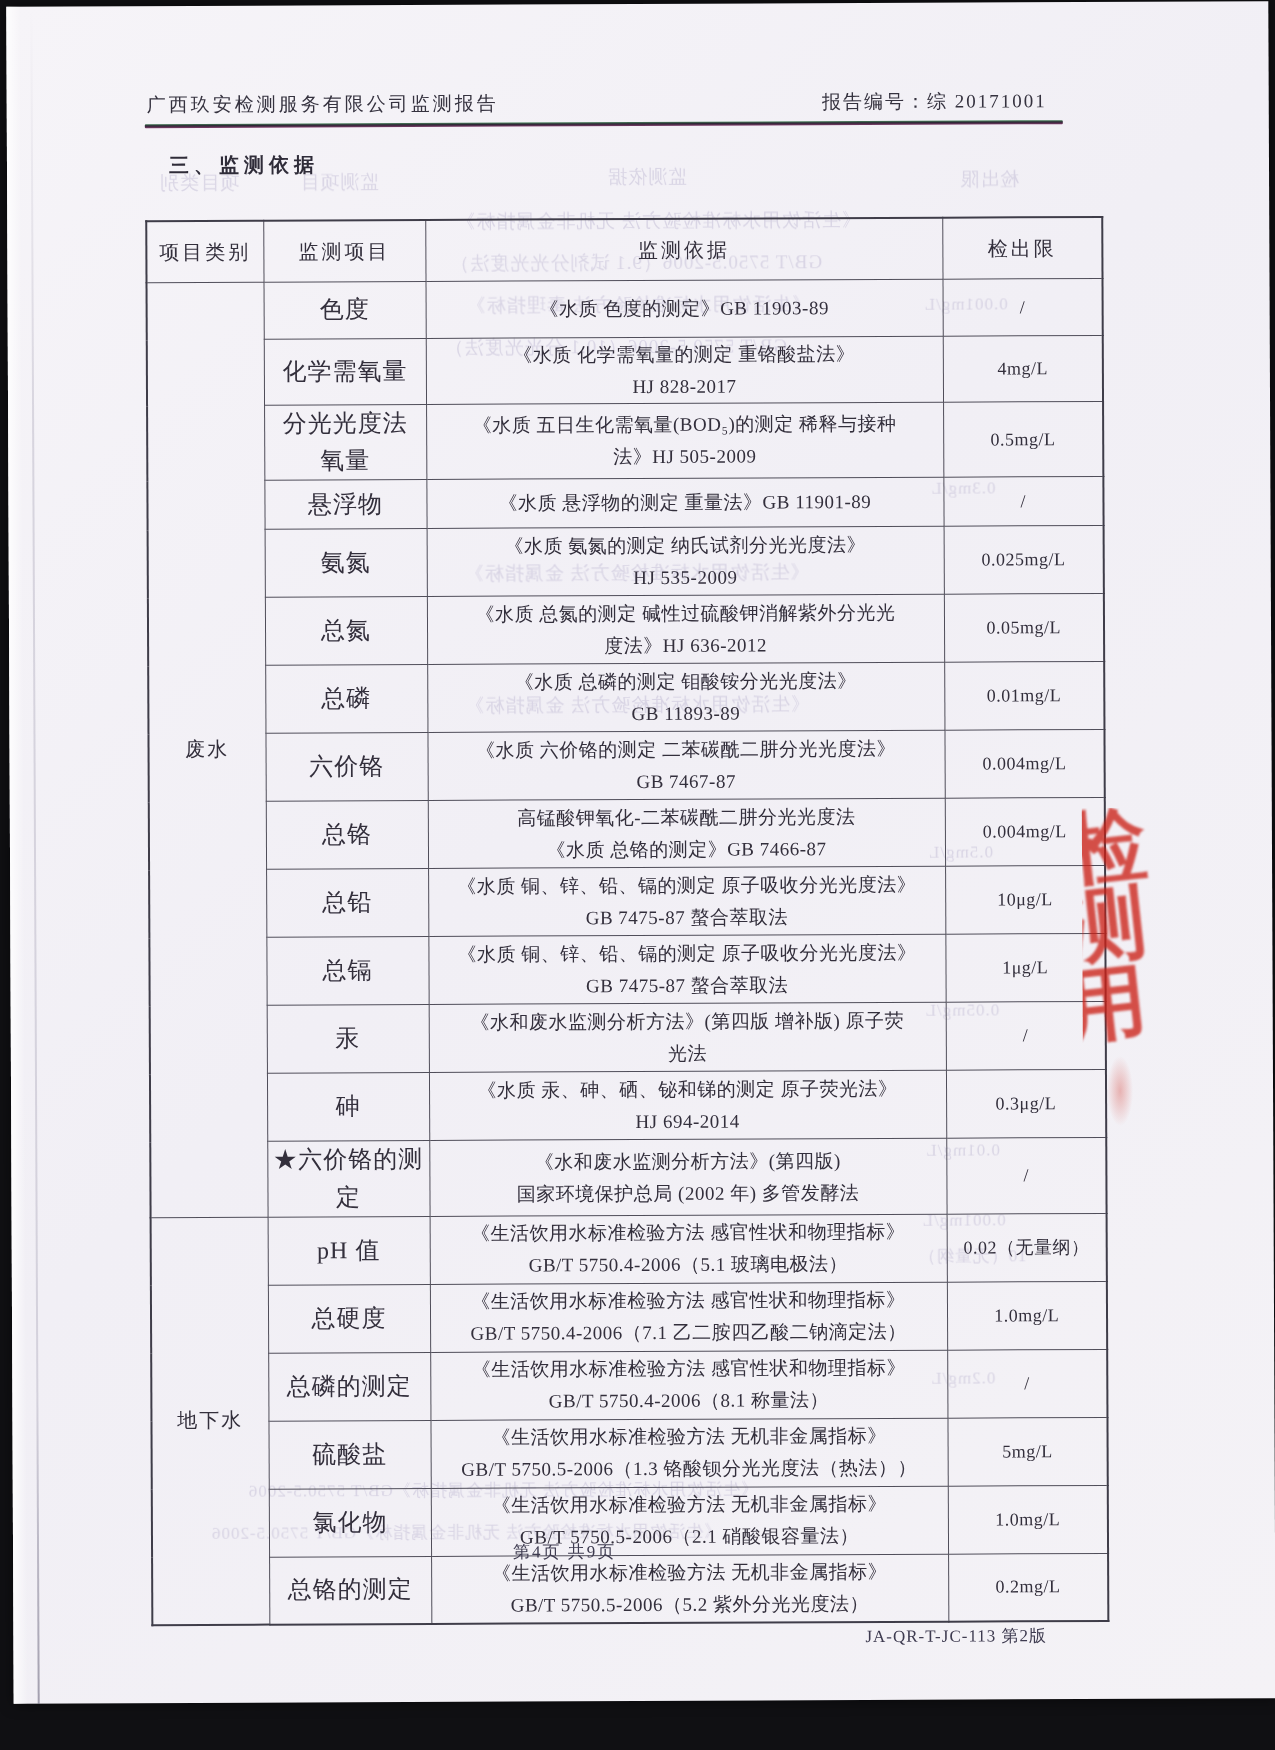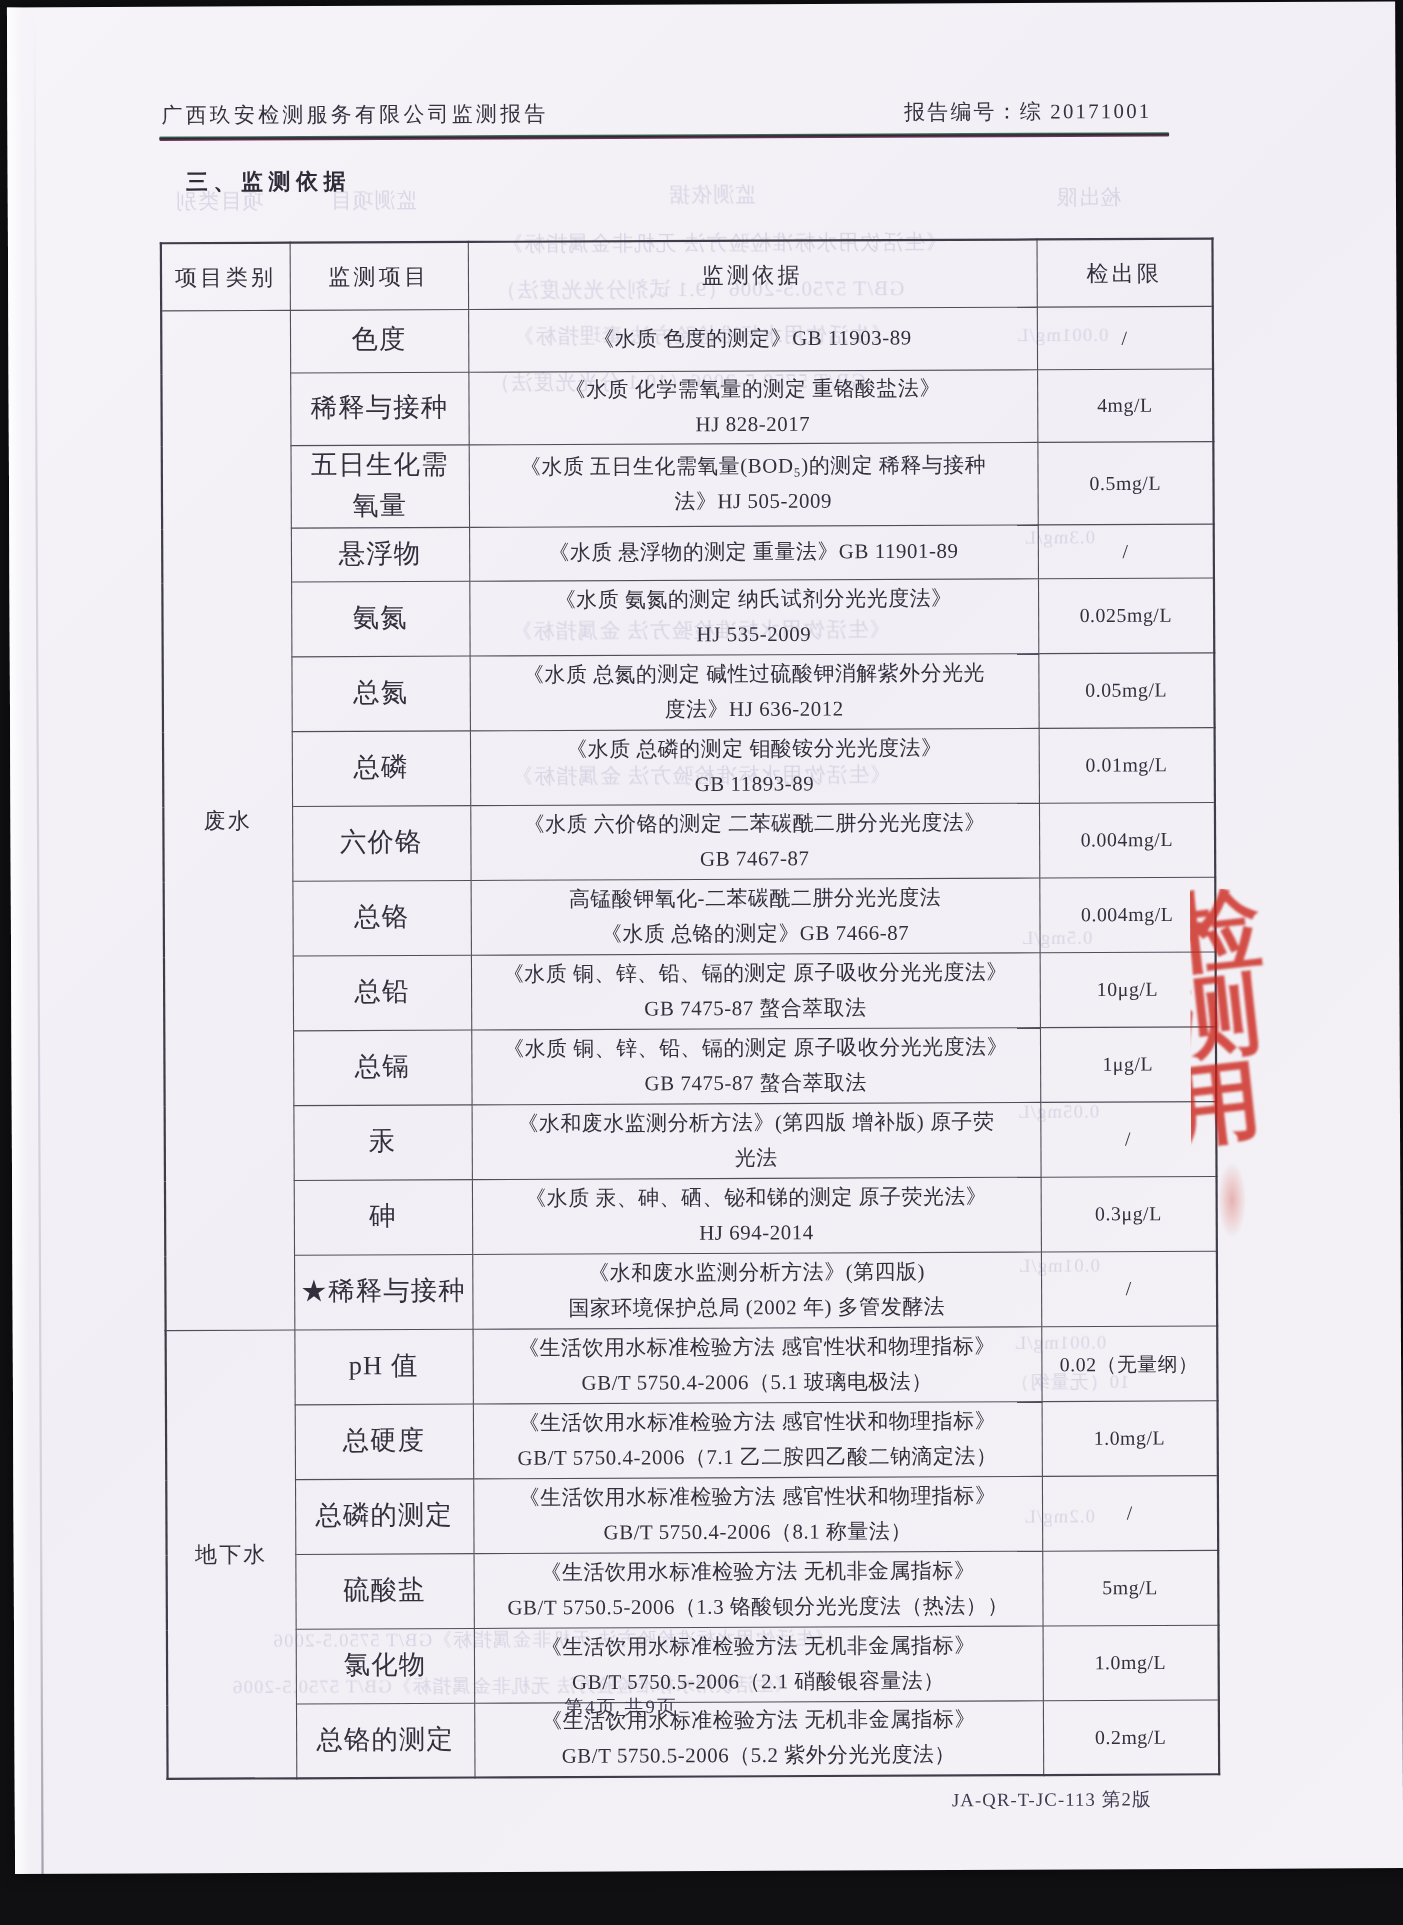--- a/index.html
+++ b/index.html
@@ -86,27 +86,27 @@
       <th data-interactable="false">监测依据</th>
       <th data-interactable="false">检出限</th>
     </tr>
     <tr class="h56">
       <td class="cat" rowspan="14" data-interactable="false">废水</td>
       <td class="item" data-interactable="false">色度</td>
       <td class="basis" data-interactable="false">《水质 色度的测定》GB 11903-89</td>
       <td class="limit" data-interactable="false">/</td>
     </tr>
     <tr class="h65">
-      <td class="item" data-interactable="false">稀释与接种</td>
+      <td class="item" data-interactable="false">化学需氧量</td>
       <td class="basis" data-interactable="false">《水质 化学需氧量的测定 重铬酸盐法》
 HJ 828-2017</td>
       <td class="limit" data-interactable="false">4mg/L</td>
     </tr>
     <tr class="h65">
-      <td class="item" data-interactable="false">五日生化需
+      <td class="item" data-interactable="false">分光光度法
 氧量</td>
       <td class="basis" data-interactable="false">《水质 五日生化需氧量(BOD₅)的测定 稀释与接种
 法》HJ 505-2009</td>
       <td class="limit" data-interactable="false">0.5mg/L</td>
     </tr>
     <tr class="h48">
       <td class="item" data-interactable="false">悬浮物</td>
       <td class="basis" data-interactable="false">《水质 悬浮物的测定 重量法》GB 11901-89</td>
       <td class="limit" data-interactable="false">/</td>
     </tr>
@@ -158,21 +158,21 @@
 光法</td>
       <td class="limit" data-interactable="false">/</td>
     </tr>
     <tr class="h67">
       <td class="item" data-interactable="false">砷</td>
       <td class="basis" data-interactable="false">《水质 汞、砷、硒、铋和锑的测定 原子荧光法》
 HJ 694-2014</td>
       <td class="limit" data-interactable="false">0.3μg/L</td>
     </tr>
     <tr class="h67">
-      <td class="item" data-interactable="false">★稀释与接种</td>
+      <td class="item" data-interactable="false">★六价铬的测定</td>
       <td class="basis" data-interactable="false">《水和废水监测分析方法》(第四版)
 国家环境保护总局 (2002 年) 多管发酵法</td>
       <td class="limit" data-interactable="false">/</td>
     </tr>
     <tr class="h67">
       <td class="cat" rowspan="6" data-interactable="false">地下水</td>
       <td class="item" data-interactable="false">pH 值</td>
       <td class="basis" data-interactable="false">《生活饮用水标准检验方法 感官性状和物理指标》
 GB/T 5750.4-2006（5.1 玻璃电极法）</td>
       <td class="limit" data-interactable="false">0.02（无量纲）</td>

